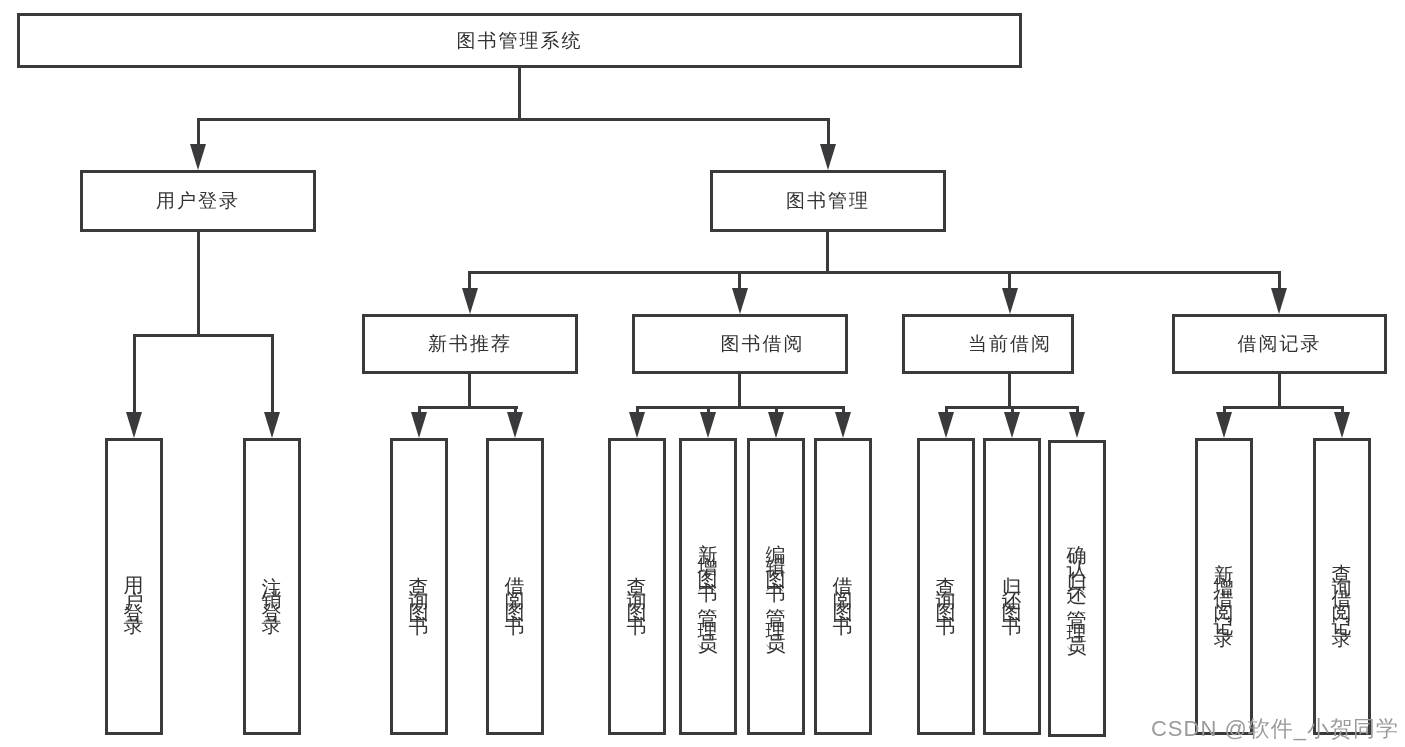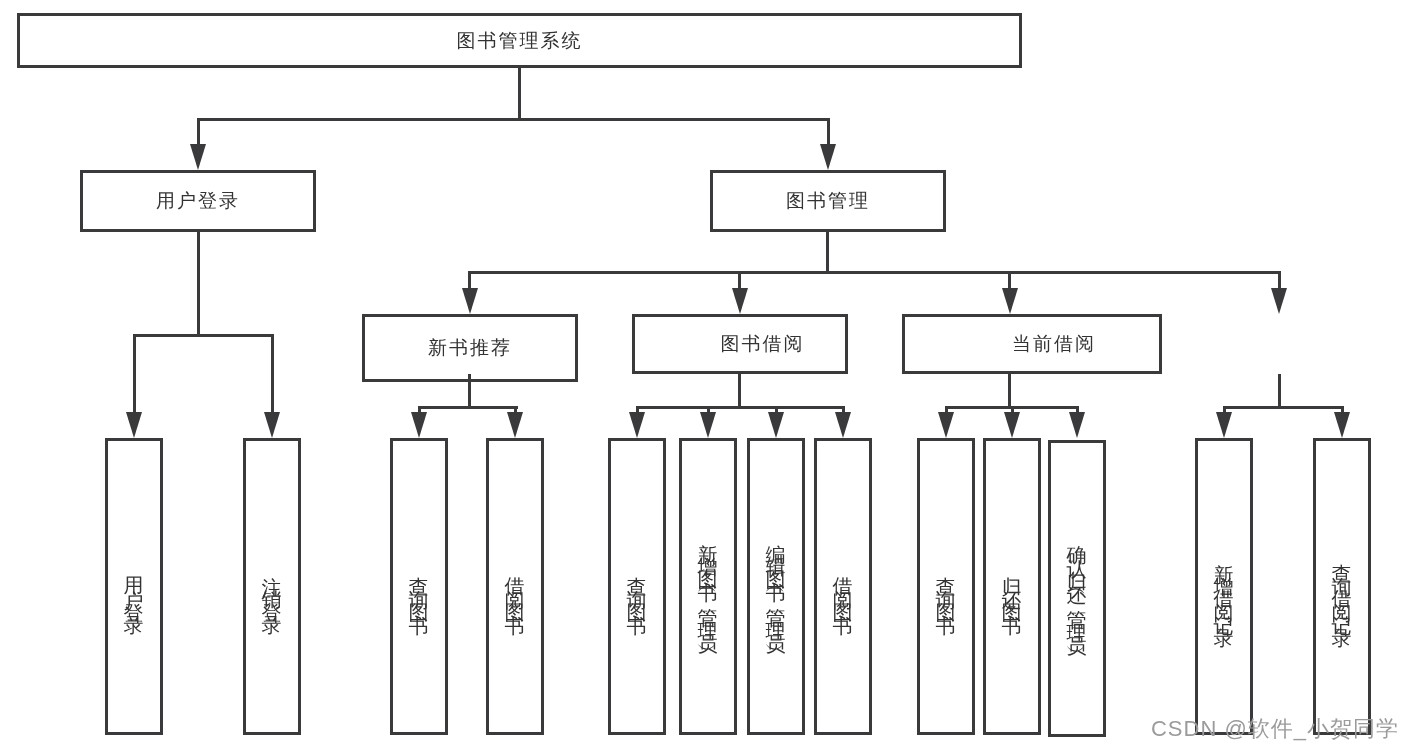--- a/index.html
+++ b/index.html
@@ -85,23 +85,24 @@
   <div class="hline" style="left:469px; top:271px; width:812px; height:3px;"></div>
   <div class="vline" style="left:468px; top:271px; width:3px; height:27px;"></div>
   <div class="tri" style="left:462px; top:288px;"></div>
   <div class="vline" style="left:738px; top:271px; width:3px; height:27px;"></div>
   <div class="tri" style="left:732px; top:288px;"></div>
   <div class="vline" style="left:1008px; top:271px; width:3px; height:27px;"></div>
   <div class="tri" style="left:1002px; top:288px;"></div>
   <div class="vline" style="left:1278px; top:271px; width:3px; height:27px;"></div>
   <div class="tri" style="left:1271px; top:288px;"></div>
 
-  <div class="box hbox" style="left:362px; top:314px; width:216px; height:68px;">新书推荐</div>
+  <div class="box hbox" style="left:362px; top:314px; width:216px; height:60px;">新书推荐</div>
   <div class="box hbox" style="left:632px; top:314px; width:216px; height:60px;padding-left:45px;">图书借阅</div>
-  <div class="box hbox" style="left:902px; top:314px; width:260px; height:60px;padding-left:44px;">当前借阅</div>
+  <div class="box hbox" style="left:902px; top:314px; width:172px; height:60px;padding-left:44px;">当前借阅</div>
+  <div class="box hbox" style="left:1172px; top:314px; width:215px; height:60px;">借阅记录</div>
 
   <div class="vline" style="left:468px; top:374px; width:3px; height:35px;"></div>
   <div class="hline" style="left:418px; top:406px; width:100px; height:3px;"></div>
   <div class="vline" style="left:418px; top:406px; width:3px; height:12px;"></div>
   <div class="tri" style="left:411px; top:412px;"></div>
   <div class="vline" style="left:514px; top:406px; width:3px; height:12px;"></div>
   <div class="tri" style="left:507px; top:412px;"></div>
 
   <div class="vline" style="left:738px; top:374px; width:3px; height:35px;"></div>
   <div class="hline" style="left:636px; top:406px; width:208px; height:3px;"></div>

